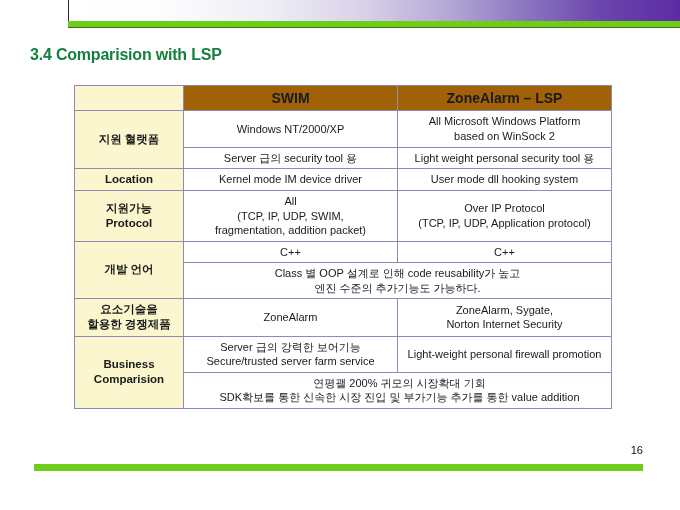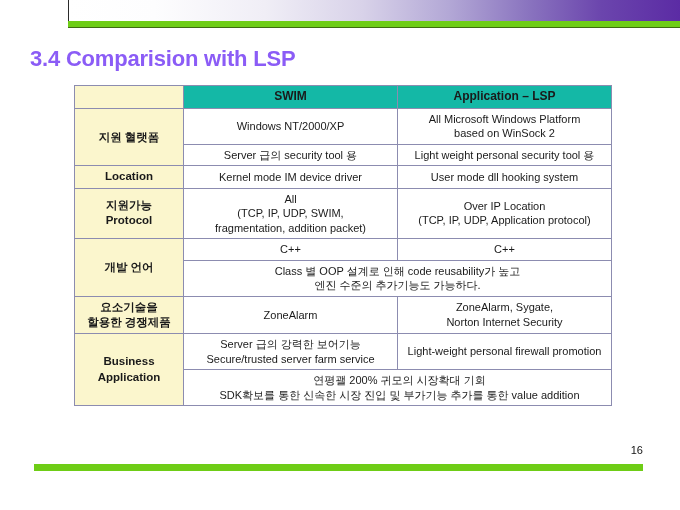--- a/index.html
+++ b/index.html
@@ -41,23 +41,23 @@
     height: 6px;
     background: #6ecd16;
     border-bottom: 1px solid #3f6b13;
   }
 
   
   #slide-title {
     position: absolute;
     left: 30px;
     top: 46px;
-    font-size: 22px;
+    font-size: 16px;
     font-weight: bold;
-    color: #8b5cf6;
+    color: #15803d;
     letter-spacing: -0.2px;
   }
 
   
   #compare-table {
     position: absolute;
     left: 74px;
     top: 85px;
     width: 538px;
     border-collapse: collapse;
@@ -80,23 +80,23 @@
   }
   #compare-table td.datacell {
     background: #ffffff;
     width: 219px;
   }
   #compare-table td.left-align {
     text-align: center;
     padding-left: 8px;
   }
   #compare-table td.colhead {
-    background: #14b8a6;
+    background: #a16207;
     font-weight: bold;
-    font-size: 12px;
+    font-size: 14px;
   }
   #compare-table td.blank-head {
     background: #fbf6cd;
   }
   .cell-line { display: block; white-space: nowrap; }
 
   
   #page-number {
     position: absolute;
     right: 37px;
@@ -120,21 +120,21 @@
 <div id="top-green-bar"></div>
 
 <div id="slide-title">3.4 Comparision with LSP</div>
 
 <table id="compare-table">
   <tbody>
 
     <tr>
       <td class="rowhead blank-head"></td>
       <td class="colhead">SWIM</td>
-      <td class="colhead">Application – LSP</td>
+      <td class="colhead">ZoneAlarm – LSP</td>
     </tr>
 
     <tr>
       <td class="rowhead" rowspan="2">지원 혈랫폼</td>
       <td class="datacell">
         <span class="cell-line">Windows NT/2000/XP</span>
       </td>
       <td class="datacell">
         <span class="cell-line">All Microsoft Windows Platform</span>
         <span class="cell-line">based on WinSock 2</span>
@@ -164,21 +164,21 @@
       <td class="rowhead">
         <span class="cell-line">지원가능</span>
         <span class="cell-line">Protocol</span>
       </td>
       <td class="datacell">
         <span class="cell-line">All</span>
         <span class="cell-line">(TCP, IP, UDP, SWIM,</span>
         <span class="cell-line">fragmentation, addition packet)</span>
       </td>
       <td class="datacell">
-        <span class="cell-line">Over IP Location</span>
+        <span class="cell-line">Over IP Protocol</span>
         <span class="cell-line">(TCP, IP, UDP, Application protocol)</span>
       </td>
     </tr>
 
     <tr>
       <td class="rowhead" rowspan="2">개발 언어</td>
       <td class="datacell">
         <span class="cell-line">C++</span>
       </td>
       <td class="datacell">
@@ -203,21 +203,21 @@
       </td>
       <td class="datacell">
         <span class="cell-line">ZoneAlarm, Sygate,</span>
         <span class="cell-line">Norton Internet Security</span>
       </td>
     </tr>
 
     <tr>
       <td class="rowhead" rowspan="2">
         <span class="cell-line">Business</span>
-        <span class="cell-line">Application</span>
+        <span class="cell-line">Comparision</span>
       </td>
       <td class="datacell">
         <span class="cell-line">Server 급의 강력한 보어기능</span>
         <span class="cell-line">Secure/trusted server farm service</span>
       </td>
       <td class="datacell">
         <span class="cell-line">Light-weight personal firewall promotion</span>
       </td>
     </tr>
 

